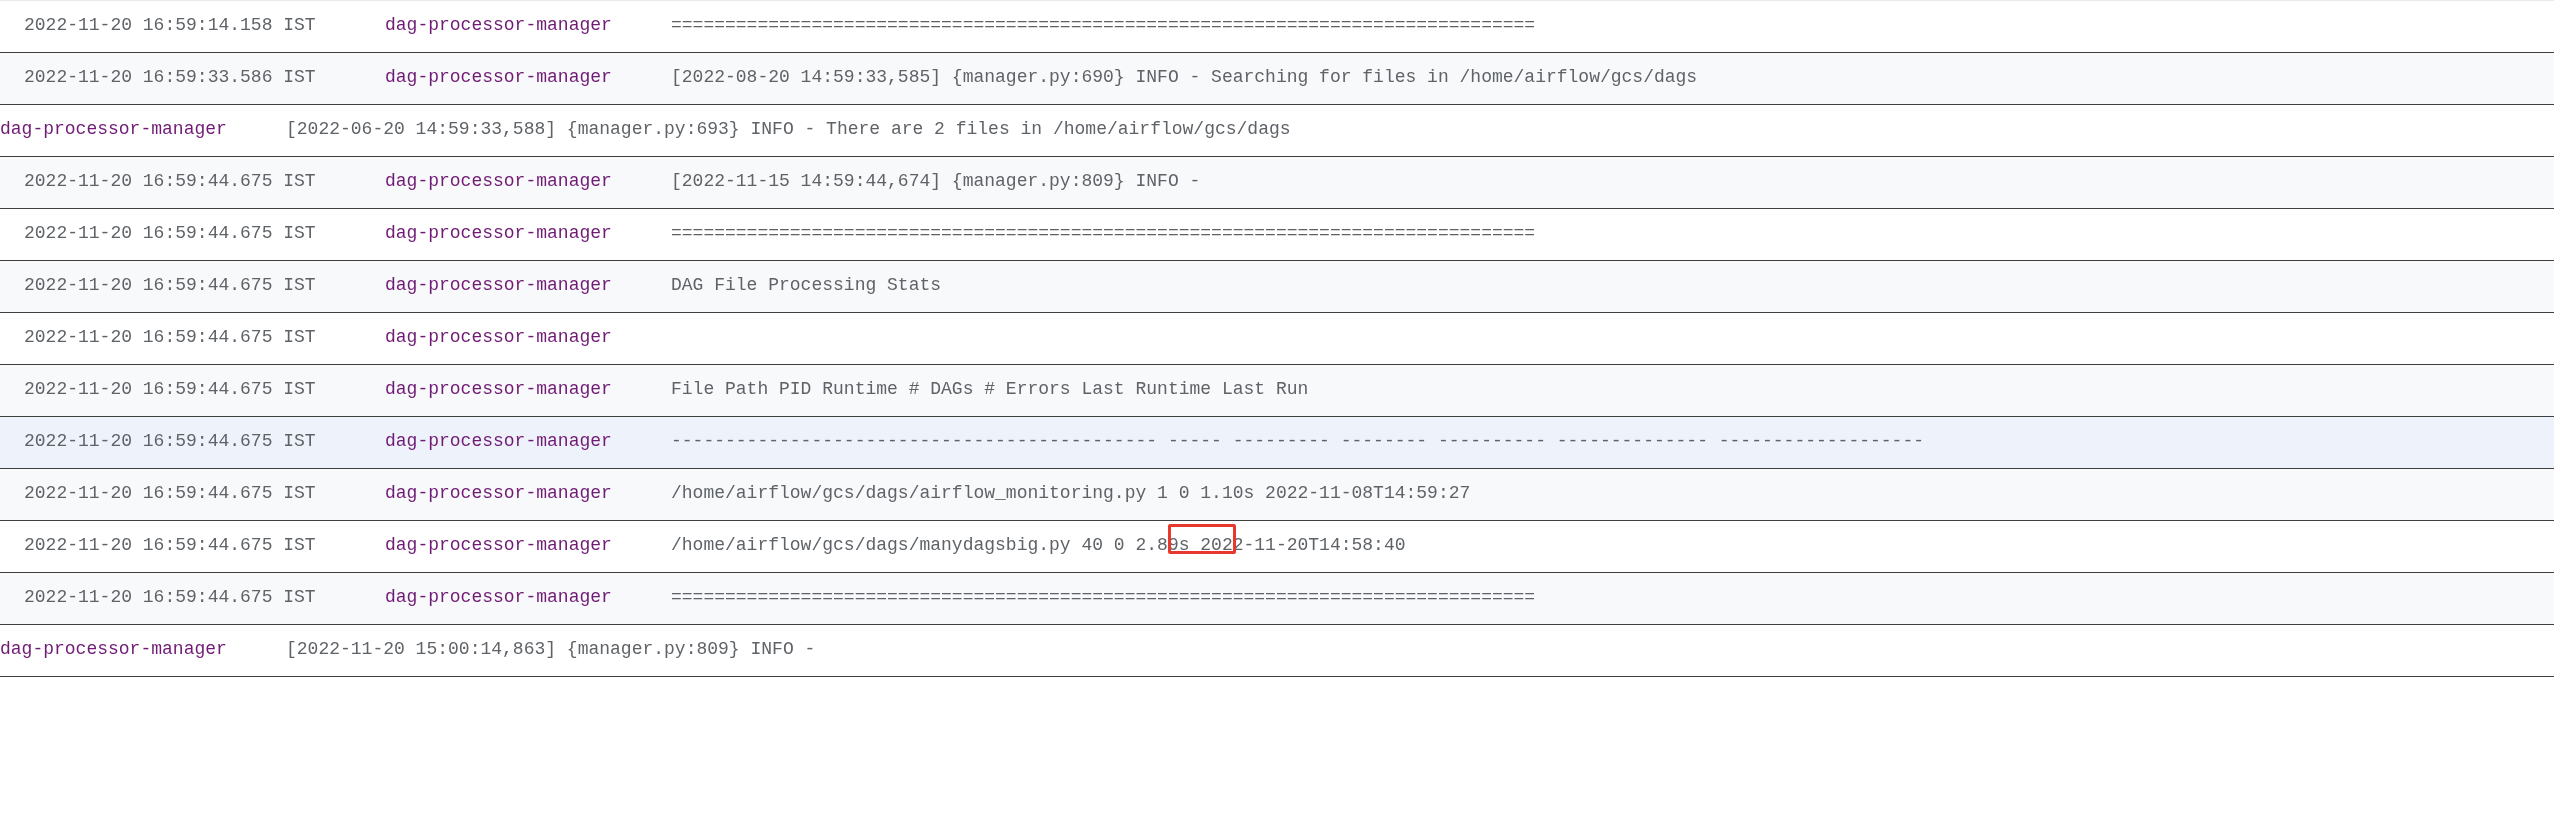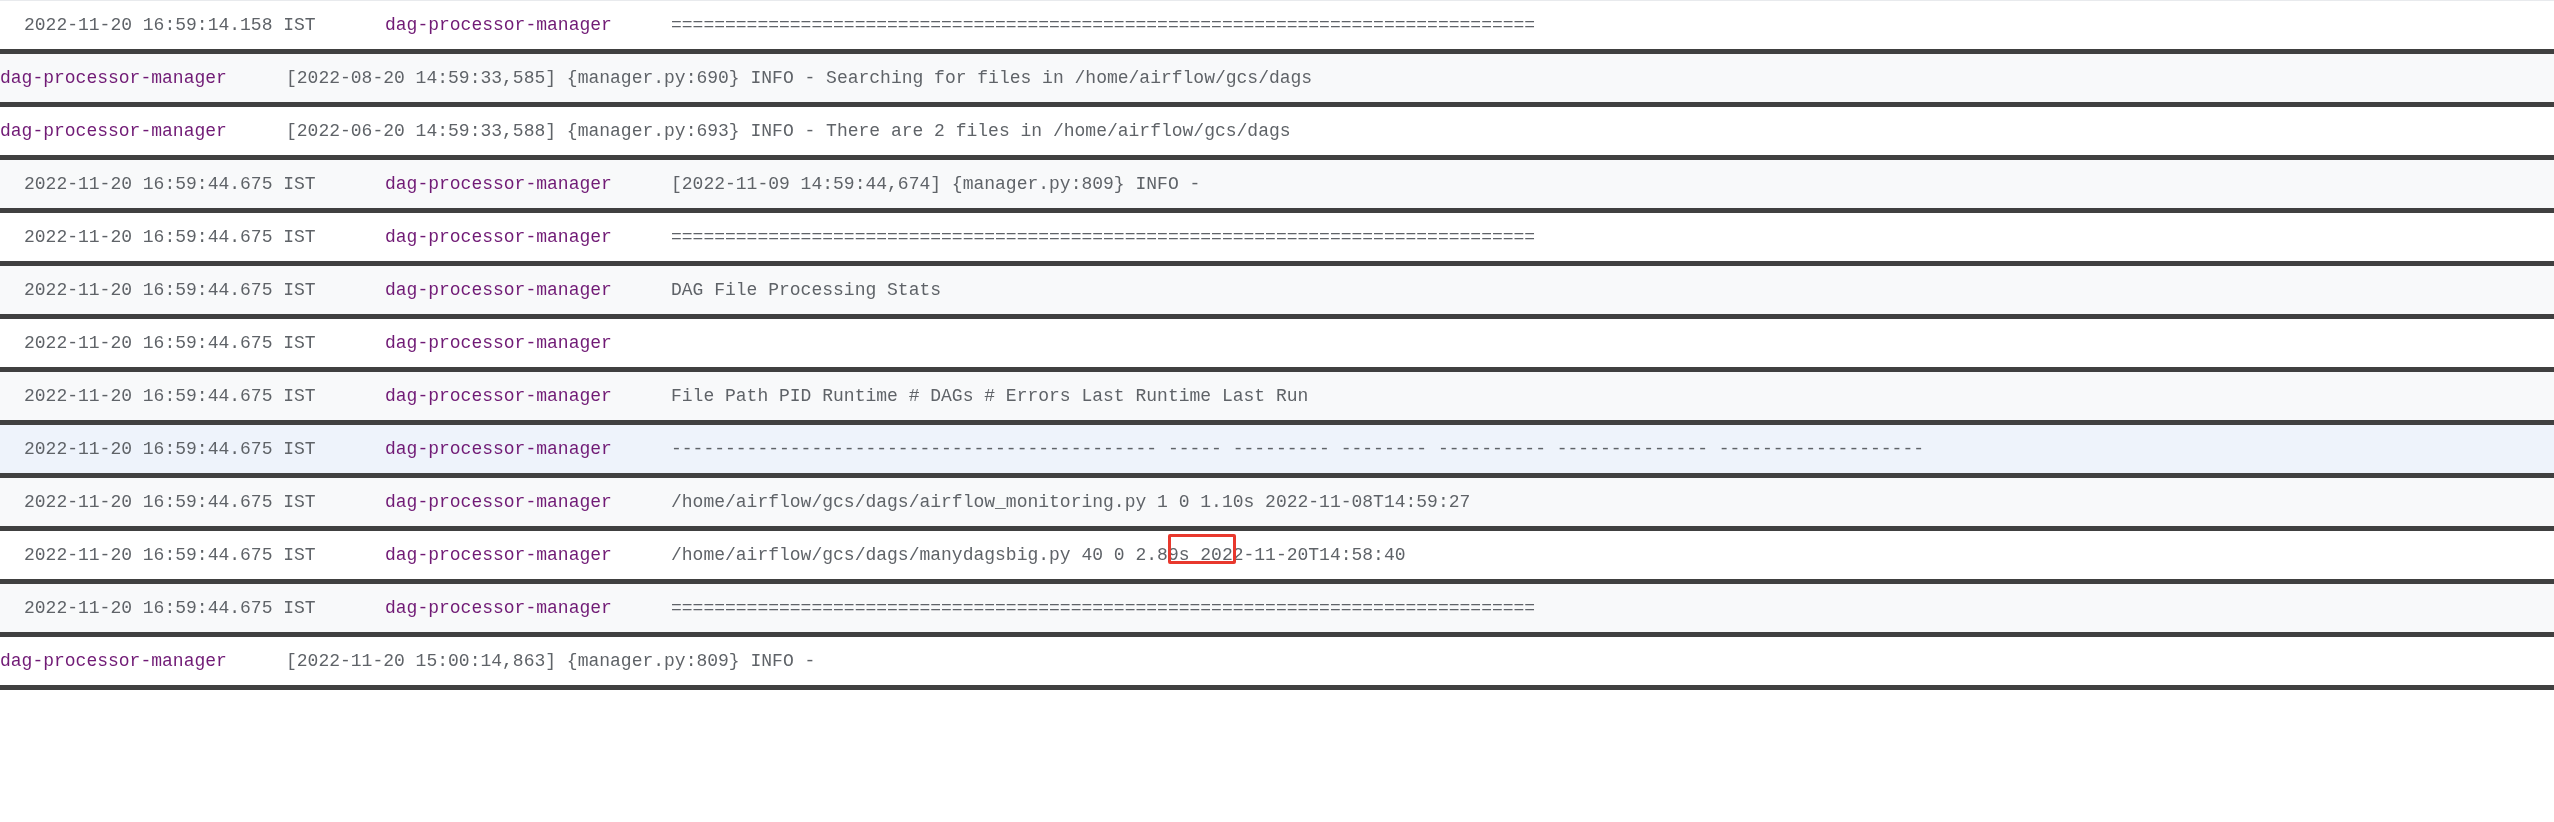--- a/index.html
+++ b/index.html
@@ -12,21 +12,21 @@
       font-size: 18px;
       background: #ffffff;
       color: #5f6368;
     }
     .log-container {
       width: 100%;
       border-top: 1px solid #e8eaed;
     }
     .log-row {
       display: flex;
-      border-bottom: 5px solid #404040;
+      border-bottom: 1px solid #404040;
       min-height: 52px;
       align-items: flex-start;
     }
     .log-row:nth-child(even) {
       background: #f8f9fa;
     }
     .log-row.hovered {
       background: #eef3fb;
     }
     .col-timestamp {
@@ -60,31 +60,32 @@
 </head>
 <body>
 
 <div class="log-container">
     <div class="log-row">
       <div class="col-timestamp">2022-11-20 16:59:14.158 IST</div>
       <div class="col-source">dag-processor-manager</div>
       <div class="col-message">================================================================================</div>
     </div>
     <div class="log-row">
+      <div class="col-timestamp">2022-11-20 16:59:33.586 IST</div>
       <div class="col-source">dag-processor-manager</div>
       <div class="col-message">[2022-08-20 14:59:33,585] {manager.py:690} INFO - Searching for files in /home/airflow/gcs/dags</div>
     </div>
     <div class="log-row">
       <div class="col-source">dag-processor-manager</div>
       <div class="col-message">[2022-06-20 14:59:33,588] {manager.py:693} INFO - There are 2 files in /home/airflow/gcs/dags</div>
     </div>
     <div class="log-row">
       <div class="col-timestamp">2022-11-20 16:59:44.675 IST</div>
       <div class="col-source">dag-processor-manager</div>
-      <div class="col-message">[2022-11-09 14:59:44,674] {manager.py:809} INFO -</div>
+      <div class="col-message">[2022-11-15 14:59:44,674] {manager.py:809} INFO -</div>
     </div>
     <div class="log-row">
       <div class="col-timestamp">2022-11-20 16:59:44.675 IST</div>
       <div class="col-source">dag-processor-manager</div>
       <div class="col-message">================================================================================</div>
     </div>
     <div class="log-row">
       <div class="col-timestamp">2022-11-20 16:59:44.675 IST</div>
       <div class="col-source">dag-processor-manager</div>
       <div class="col-message">DAG File Processing Stats</div>

